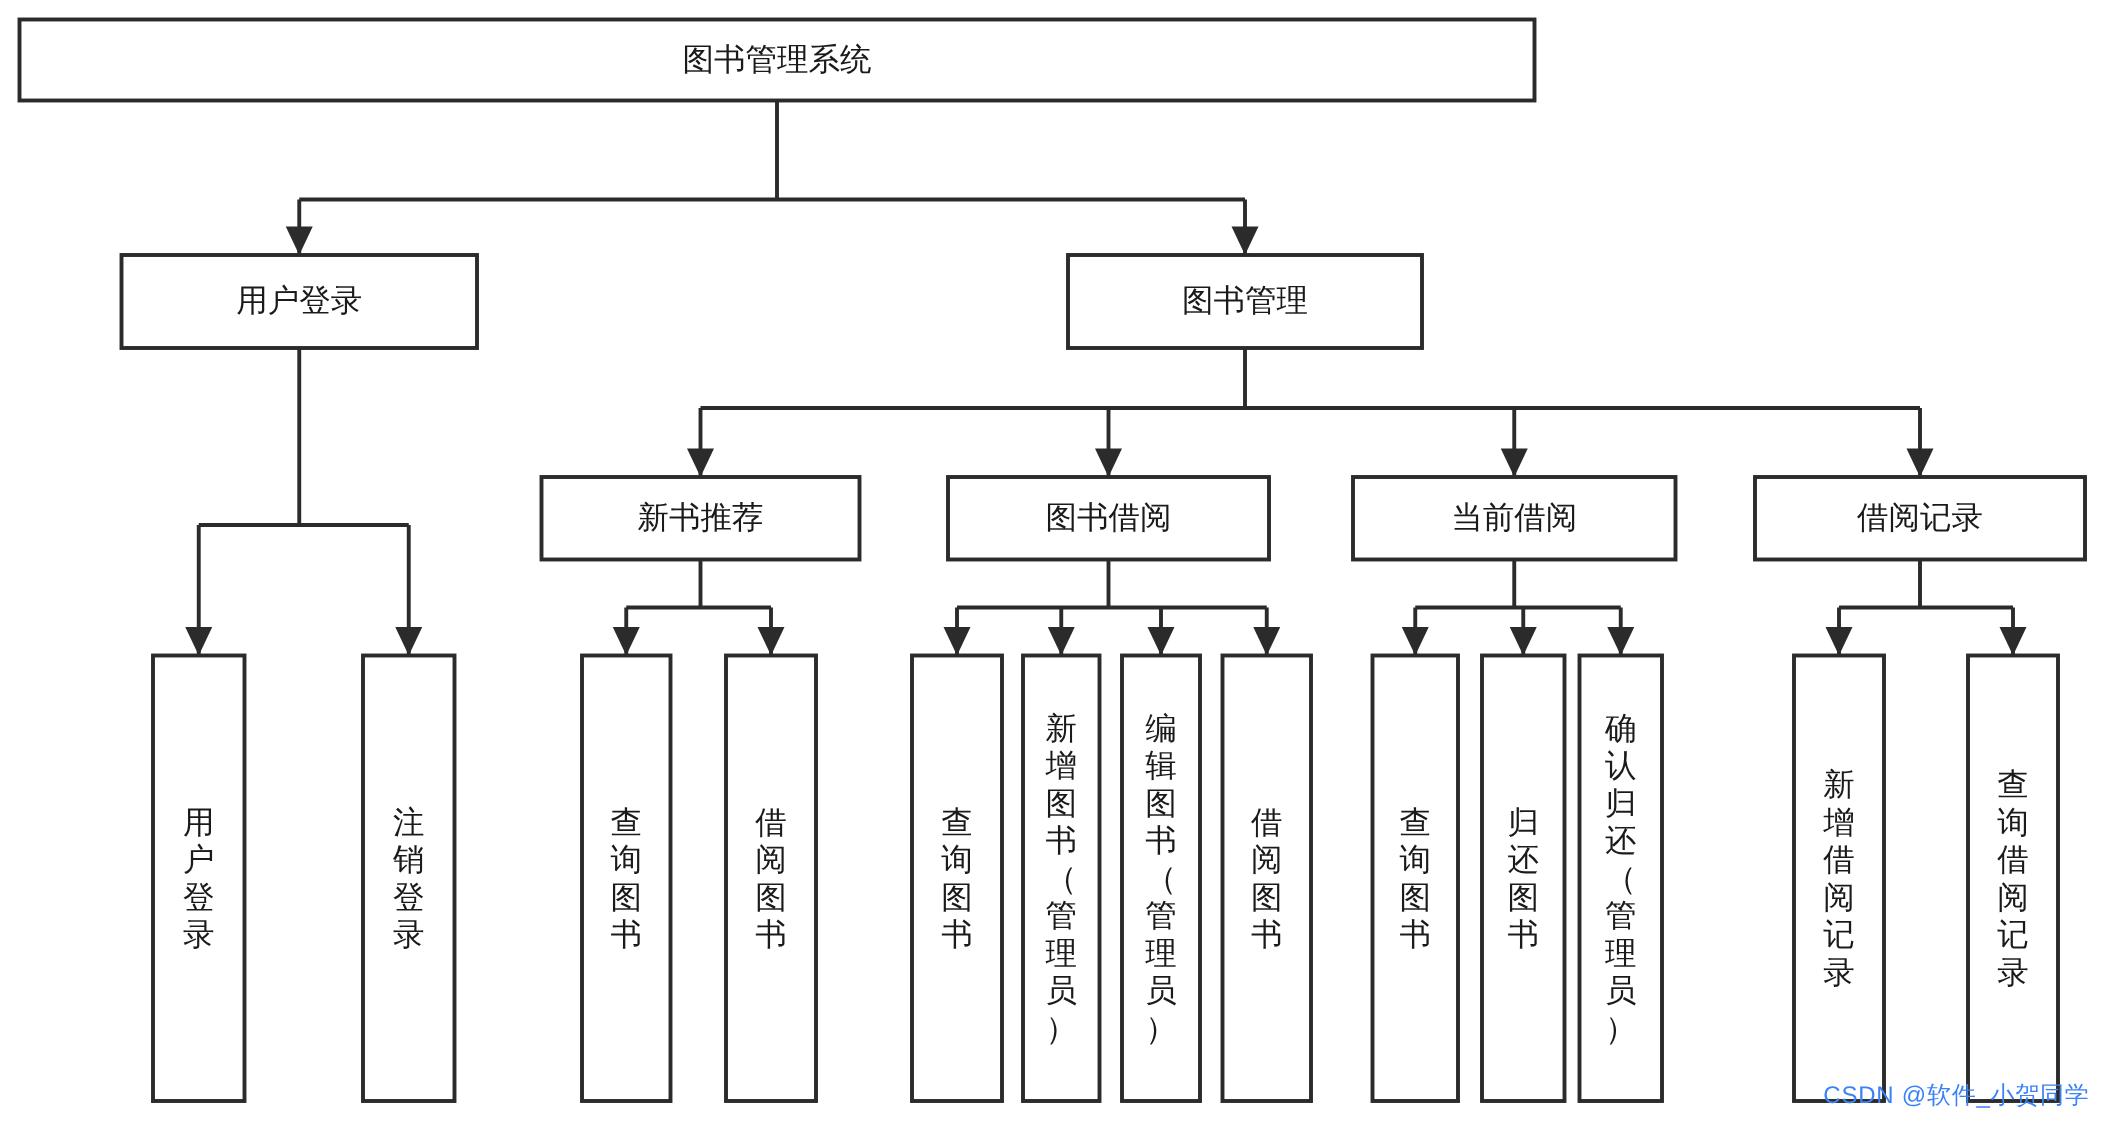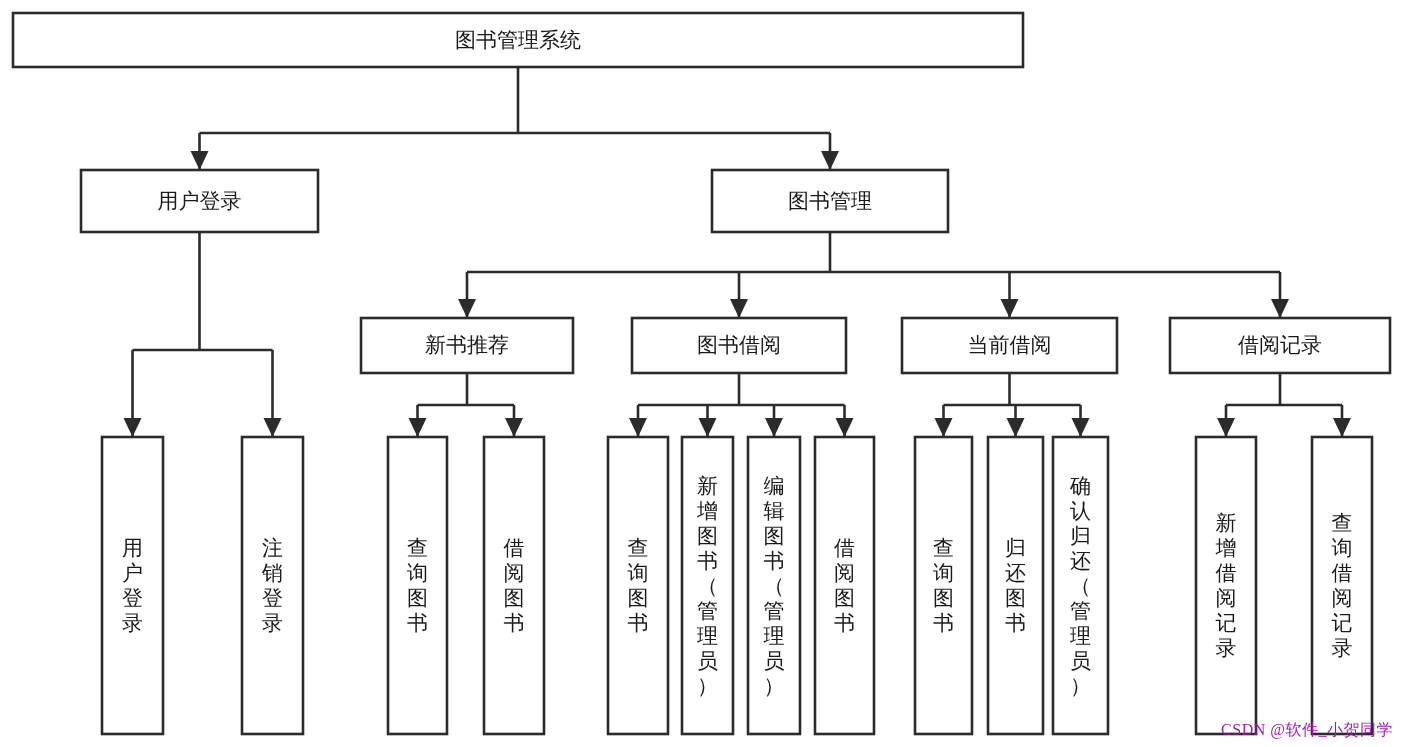--- a/index.html
+++ b/index.html
@@ -52,23 +52,23 @@
   .node-label-vertical {
     fill: #1a1a1a;
     font-family: "Liberation Sans", sans-serif;
     font-size: 21px;
     text-anchor: middle;
   }
   .watermark {
     position: absolute;
     right: 12px;
     bottom: 6px;
-    font-family: Liberation Serif, serif;
+    font-family: Liberation Sans, sans-serif;
     font-size: 16px;
-    color: #a21caf;
+    color: #3b82f6;
     letter-spacing: 0.5px;
     white-space: nowrap;
     user-select: none;
   }
 </style>
 </head>
 <body>
 
 <div id="diagram-root">
 

